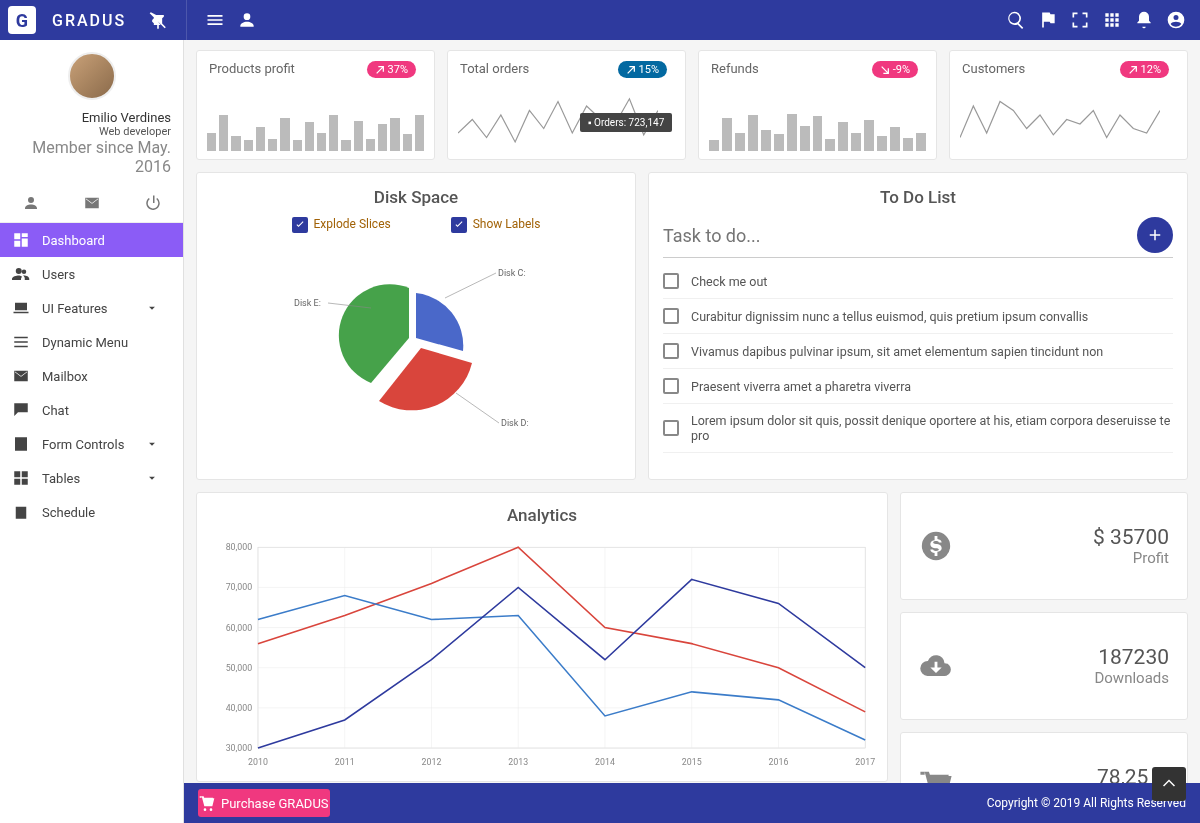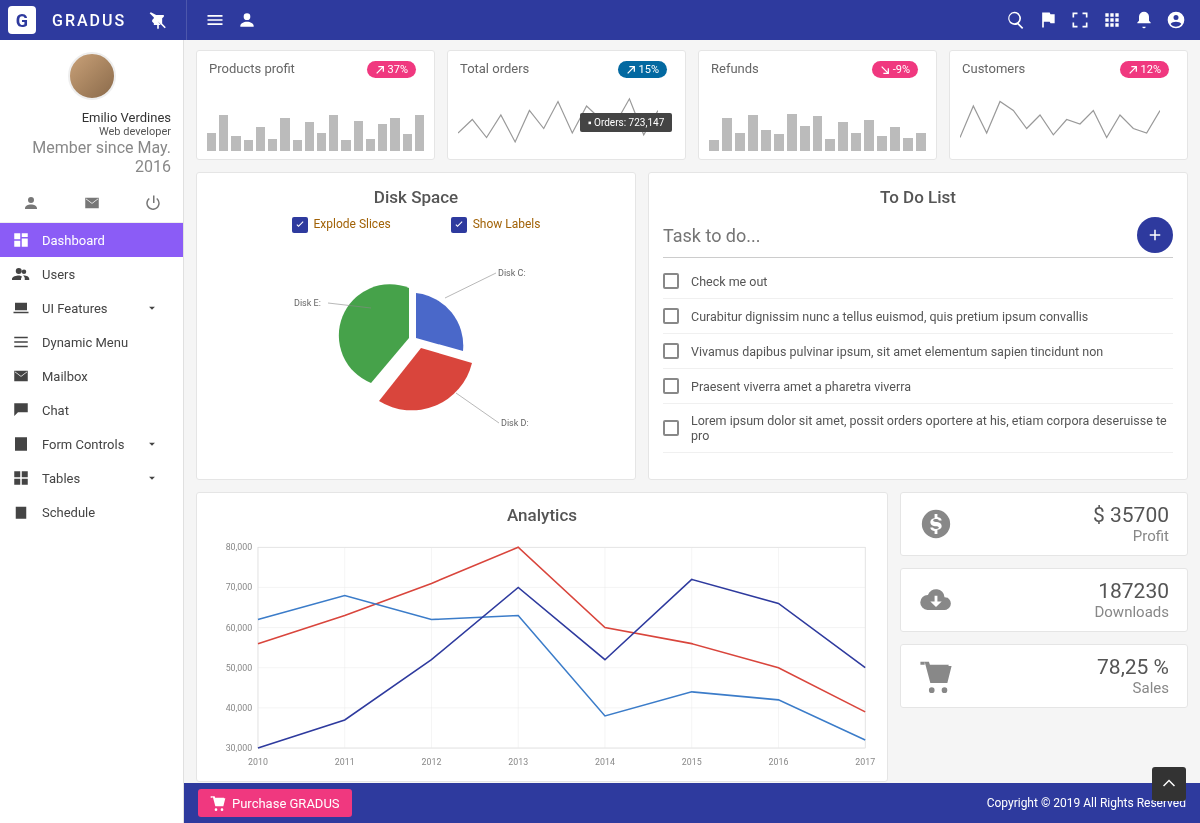--- a/index.html
+++ b/index.html
@@ -48,27 +48,27 @@
 .todo-input-row { display:flex; align-items:center; border-bottom:1px solid #ccc; padding-bottom:4px; margin-bottom:6px; }
 .todo-input { flex:1; border:none; outline:none; font-size:18px; color:#666; }
 .fab { width:36px; height:36px; border-radius:50%; background:#2e3a9e; display:flex; align-items:center; justify-content:center; cursor:pointer; flex-shrink:0; }
 .fab svg { width:18px; height:18px; fill:#fff; }
 .todo-list { overflow:auto; flex:1; }
 .todo-item { display:flex; align-items:center; gap:12px; padding:9px 0; border-bottom:1px solid #f0f0f0; font-size:12.5px; color:#555; }
 .todo-item .cbx { width:16px; height:16px; border:2px solid #888; border-radius:2px; flex-shrink:0; }
 .bottom-row { display:flex; gap:12px; }
 .analytics-panel { flex:1; height:290px; padding:12px; }
 .stats-col { width:288px; display:flex; flex-direction:column; gap:12px; }
-.kpi { background:#fff; border:1px solid #e5e5e5; border-radius:3px; height:64px; display:flex; align-items:center; padding:0 18px; gap:18px; }
+.kpi { background:#fff; border:1px solid #e5e5e5; border-radius:3px; height:108px; display:flex; align-items:center; padding:0 18px; gap:18px; }
 .kpi svg { width:34px; height:34px; fill:#888; }
 .kpi-text { margin-left:auto; text-align:right; }
 .kpi-val { font-size:21px; color:#555; font-weight:400; }
 .kpi-label { font-size:15px; color:#888; }
 .footer { position:absolute; bottom:0; left:184px; right:0; height:40px; background:#2e3a9e; display:flex; align-items:center; padding:0 14px; color:#fff; font-size:12px; }
-.purchase-btn { background:#f0387f; color:#fff; border:none; padding:6px 12px; border-radius:3px; font-size:13px; display:flex; align-items:center; gap:6px; cursor:pointer; }
+.purchase-btn { background:#f0387f; color:#fff; border:none; padding:6px 1px; border-radius:3px; font-size:13px; display:flex; align-items:center; gap:6px; cursor:pointer; }
 .purchase-btn svg { width:16px; height:16px; fill:#fff; }
 .footer .sp { flex:1; }
 .scroll-top { position:absolute; right:14px; bottom:22px; width:34px; height:34px; background:#333; border-radius:3px; display:flex; align-items:center; justify-content:center; cursor:pointer; }
 .scroll-top svg { width:18px; height:18px; fill:#fff; }
 </style>
 </head>
 <body>
 
 <div class="topbar">
   <div class="logo-badge">G</div>
@@ -324,21 +324,21 @@
           <div class="todo-item">
             <span class="cbx"></span>
             <span>Vivamus dapibus pulvinar ipsum, sit amet elementum sapien tincidunt non</span>
           </div>
           <div class="todo-item">
             <span class="cbx"></span>
             <span>Praesent viverra amet a pharetra viverra</span>
           </div>
           <div class="todo-item">
             <span class="cbx"></span>
-            <span>Lorem ipsum dolor sit amet, possit orders oportere at his, etiam corpora deseruisse te pro</span>
+            <span>Lorem ipsum dolor sit quis, possit denique oportere at his, etiam corpora deseruisse te pro</span>
           </div>
         </div>
     </div>
   </div>
 
   <div class="bottom-row">
     <div class="panel analytics-panel">
       <div class="panel-title">Analytics</div>
       <svg id="analytics-svg" viewBox="0 0 680 240" width="100%" height="240">
           <rect x="50" y="10" width="620" height="205" fill="none" stroke="#ccc" stroke-width="0.5"></rect>

